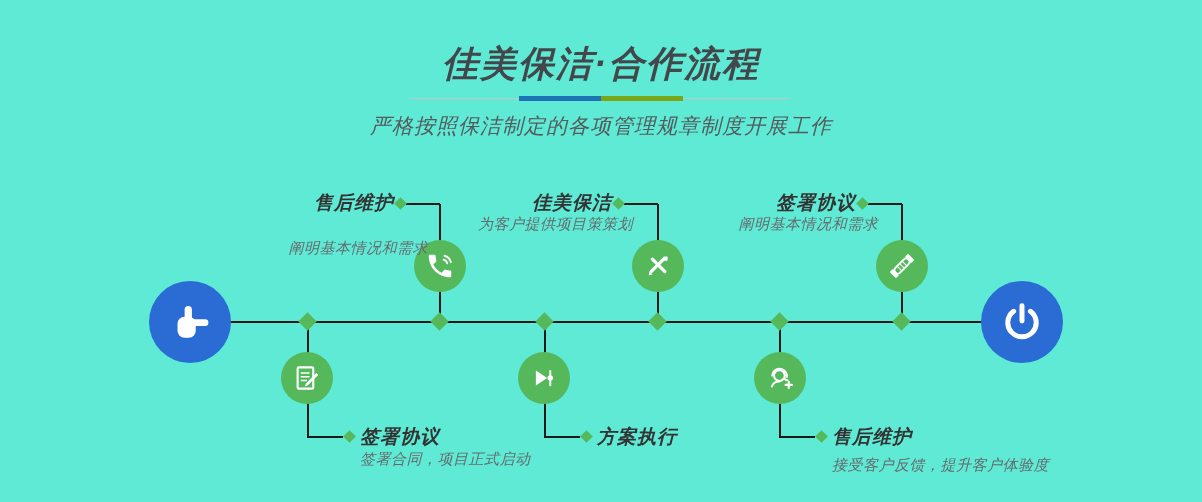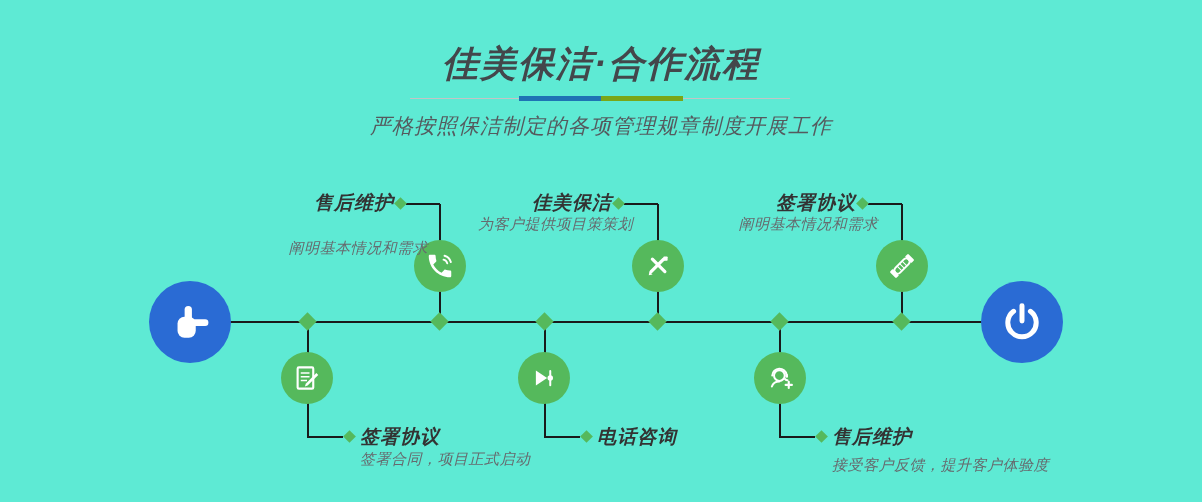--- a/index.html
+++ b/index.html
@@ -219,18 +219,18 @@
 
   <div class="step-title ta-r" style="right:590px; top:190px;">佳美保洁</div>
   <div class="step-desc ta-r" style="right:569px; top:215px;margin-left:19px;">为客户提供项目策策划</div>
 
   <div class="step-title ta-r" style="right:346px; top:190px;">签署协议</div>
   <div class="step-desc ta-r" style="right:324px; top:215px;">阐明基本情况和需求</div>
 
   <div class="step-title" style="left:360px; top:424px;">签署协议</div>
   <div class="step-desc" style="left:360px; top:450px;">签署合同，项目正式启动</div>
 
-  <div class="step-title" style="left:597px; top:424px;">电话咨询</div>
+  <div class="step-title" style="left:597px; top:424px;">方案执行</div>
 
   <div class="step-title" style="left:832px; top:424px;">售后维护</div>
   <div class="step-desc" style="left:832px; top:456px;">接受客户反馈，提升客户体验度</div>
 
 </div>
 
 </body></html>

